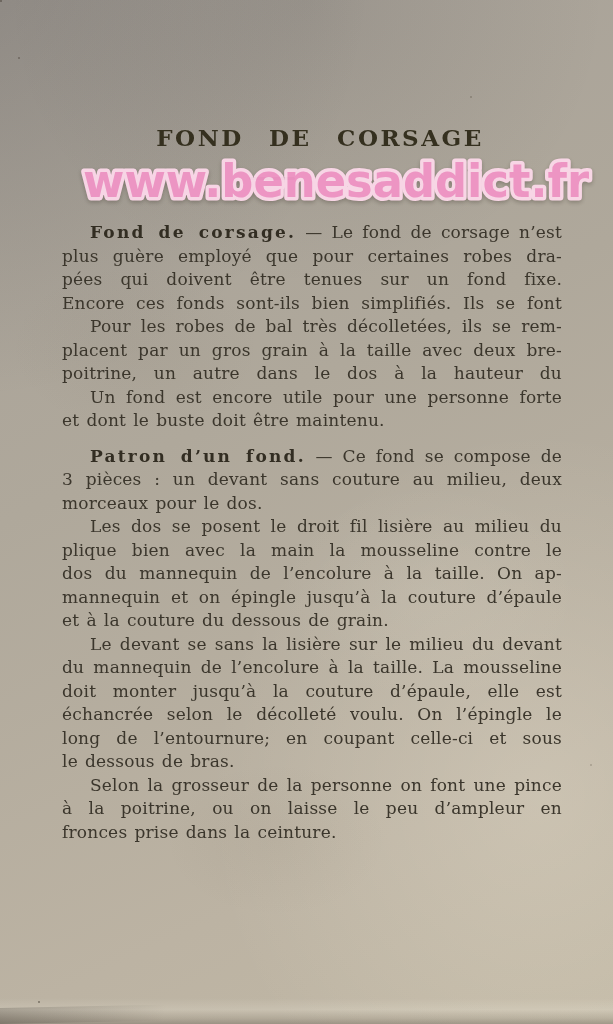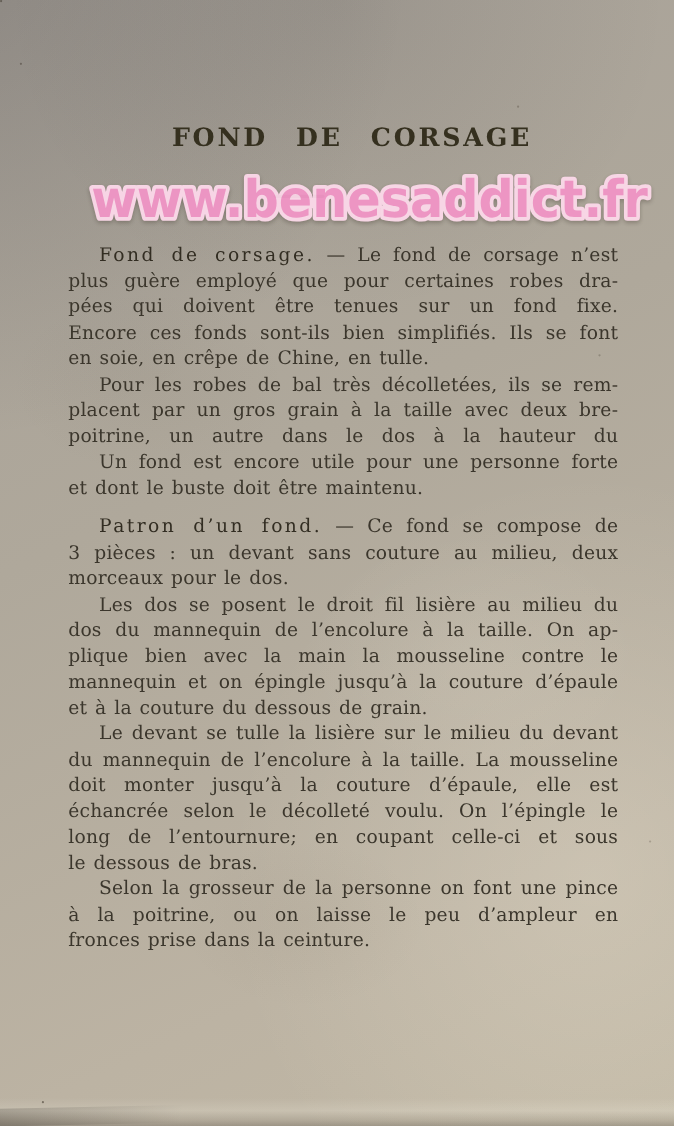--- a/index.html
+++ b/index.html
@@ -21,21 +21,21 @@
     color:var(--ink);
   }
   .mottle{
     position:absolute;inset:0;pointer-events:none;
     background:
       radial-gradient(180px 120px at 22% 34%, rgba(90,80,65,0.05), rgba(0,0,0,0) 70%),
       radial-gradient(220px 160px at 70% 58%, rgba(255,250,235,0.07), rgba(0,0,0,0) 70%),
       radial-gradient(160px 110px at 45% 82%, rgba(90,80,65,0.05), rgba(0,0,0,0) 70%);
   }
   .page-title{
-    position:absolute;top:112px;left:40px;width:560px;
+    position:absolute;top:124px;left:40px;width:560px;
     text-align:center;font-size:23px;font-weight:bold;
     letter-spacing:2.5px;word-spacing:15px;color:#35301f;
   }
   .ornament{
     position:absolute;top:177px;left:249px;width:46px;height:3px;
     background:#433e33;border-radius:2px;
   }
   .watermark{
     position:absolute;top:146px;left:76px;width:520px;height:74px;
     opacity:0.95;
@@ -54,21 +54,21 @@
   }
   .para{margin:0;}
   .para.gap{margin-top:12px;}
   .line{
     height:23.5px;line-height:23.5px;
     text-align:justify;text-align-last:justify;
   }
   .line.first{padding-left:28px;}
   .line.last{text-align-last:left;}
   .lead{
-    font-weight:normal;letter-spacing:2.2px;word-spacing:3px;color:#322d22;
+    font-weight:bold;letter-spacing:2.2px;word-spacing:3px;color:#322d22;
   }
   .dust{
     position:absolute;top:0;left:0;width:2px;height:2px;border-radius:50%;
     background:rgba(62,54,44,0.55);
     box-shadow:
       18px 57px 0 rgba(62,54,44,0.45),
       38px 1001px 0 rgba(62,54,44,0.6),
       470px 96px 0 rgba(62,54,44,0.30),
       420px 92px 14px rgba(62,54,44,0.18),
       544px 322px 0 rgba(62,54,44,0.28),
@@ -98,45 +98,44 @@
   <div class="page-title">FOND DE CORSAGE</div>
 
   <div class="ornament"></div>
 
   <div class="text-block">
       <div class="para">
         <div class="line first"><span class="lead">Fond de corsage.</span> — Le fond de corsage n’est</div>
         <div class="line">plus guère employé que pour certaines robes dra-</div>
         <div class="line">pées qui doivent être tenues sur un fond fixe.</div>
         <div class="line">Encore ces fonds sont-ils bien simplifiés. Ils se font</div>
-        <div class="line last">en soie, en crêpe de Chine, en tulle.</div>
       </div>
       <div class="para">
         <div class="line first">Pour les robes de bal très décolletées, ils se rem-</div>
         <div class="line">placent par un gros grain à la taille avec deux bre-</div>
         <div class="line">poitrine, un autre dans le dos à la hauteur du</div>
       </div>
       <div class="para">
         <div class="line first">Un fond est encore utile pour une personne forte</div>
         <div class="line last">et dont le buste doit être maintenu.</div>
       </div>
       <div class="para gap">
         <div class="line first"><span class="lead">Patron d’un fond.</span> — Ce fond se compose de</div>
         <div class="line">3 pièces : un devant sans couture au milieu, deux</div>
         <div class="line last">morceaux pour le dos.</div>
       </div>
       <div class="para">
         <div class="line first">Les dos se posent le droit fil lisière au milieu du</div>
+        <div class="line">plique bien avec la main la mousseline contre le</div>
         <div class="line">dos du mannequin de l’encolure à la taille. On ap-</div>
-        <div class="line">plique bien avec la main la mousseline contre le</div>
         <div class="line">mannequin et on épingle jusqu’à la couture d’épaule</div>
         <div class="line last">et à la couture du dessous de grain.</div>
       </div>
       <div class="para">
-        <div class="line first">Le devant se tulle la lisière sur le milieu du devant</div>
+        <div class="line first">Le devant se sans la lisière sur le milieu du devant</div>
         <div class="line">du mannequin de l’encolure à la taille. La mousseline</div>
         <div class="line">doit monter jusqu’à la couture d’épaule, elle est</div>
         <div class="line">échancrée selon le décolleté voulu. On l’épingle le</div>
         <div class="line">long de l’entournure; en coupant celle-ci et sous</div>
         <div class="line last">le dessous de bras.</div>
       </div>
       <div class="para">
         <div class="line first">Selon la grosseur de la personne on font une pince</div>
         <div class="line">à la poitrine, ou on laisse le peu d’ampleur en</div>
         <div class="line last">fronces prise dans la ceinture.</div>

